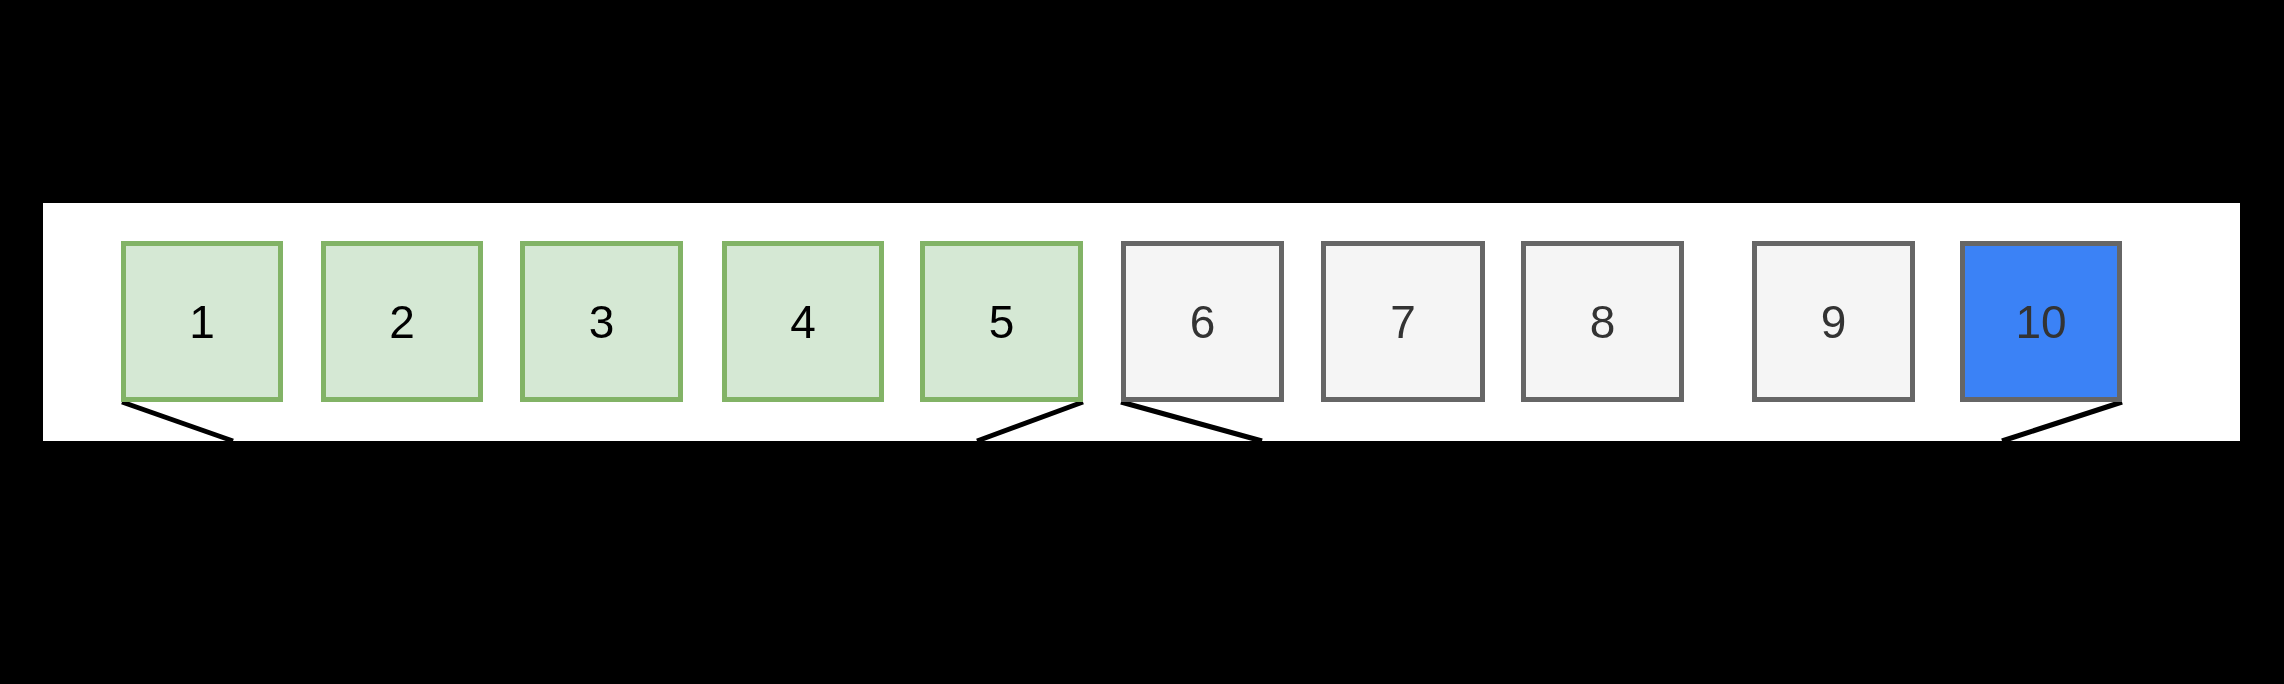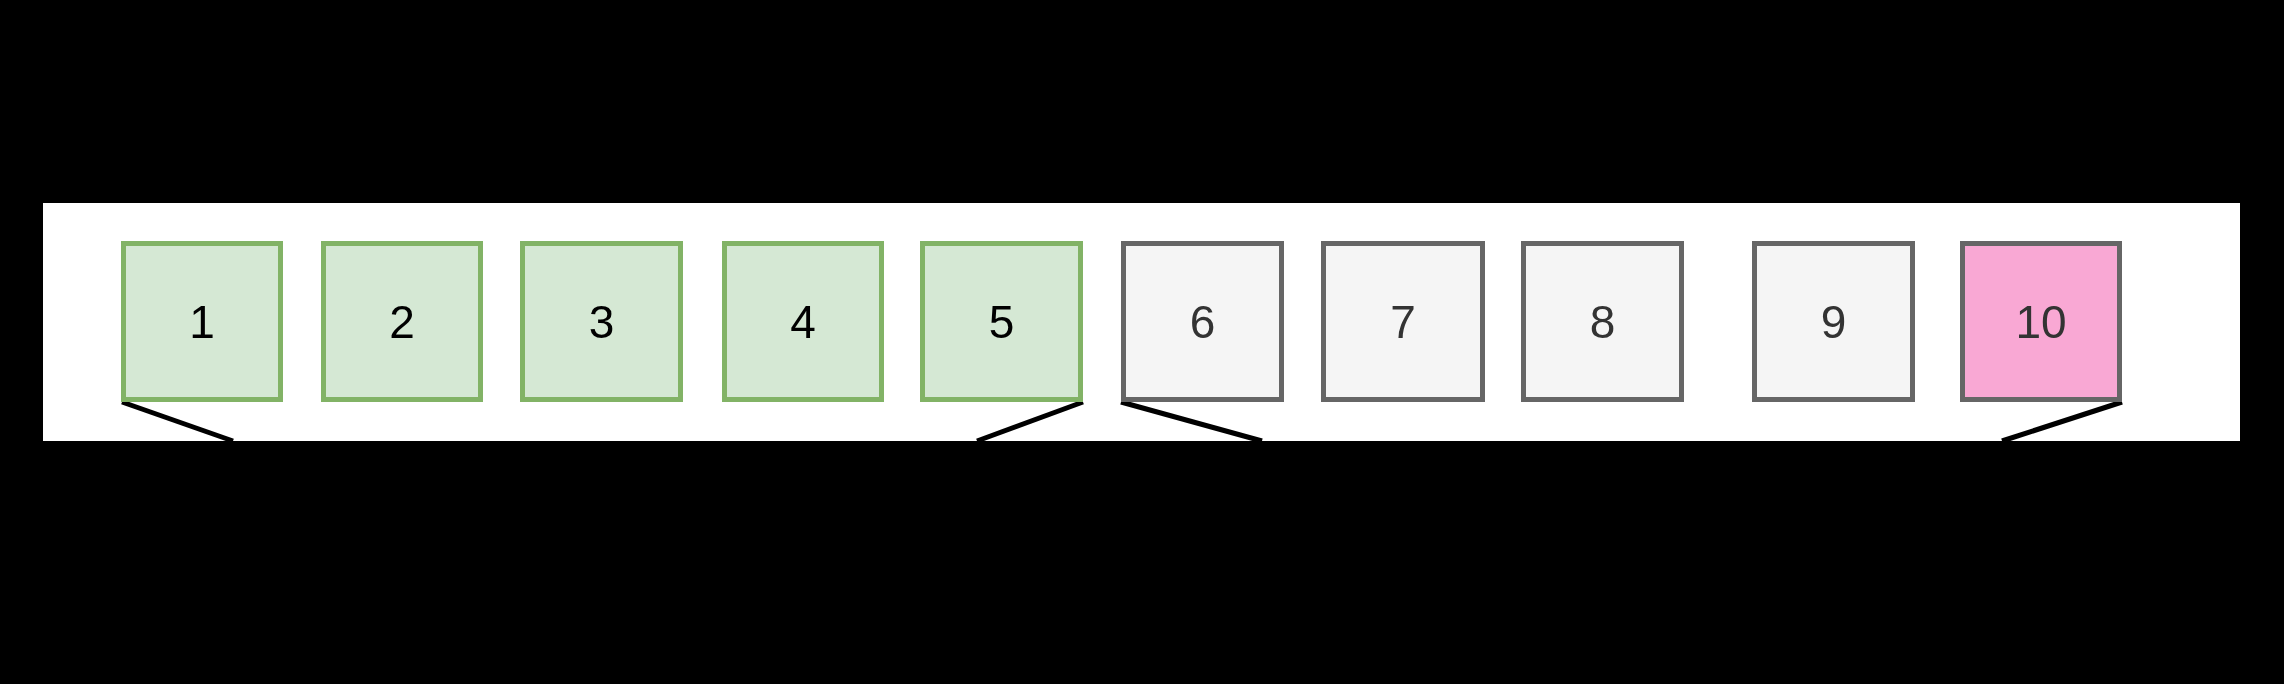--- a/index.html
+++ b/index.html
@@ -75,16 +75,16 @@
   </div>
 
   <div class="cell" style="left: 1521px; top: 241px; width: 163px; height: 161px; background: rgb(245, 245, 245); border: 5px solid rgb(102, 102, 102);">
     <span class="cell-label" style="color: rgb(51, 51, 51);">8</span>
   </div>
 
   <div class="cell" style="left: 1752px; top: 241px; width: 163px; height: 161px; background: rgb(245, 245, 245); border: 5px solid rgb(102, 102, 102);">
     <span class="cell-label" style="color: rgb(51, 51, 51);">9</span>
   </div>
 
-  <div class="cell" style="left: 1960px; top: 241px; width: 162px; height: 161px; background: #f9a8d4; border: 5px solid rgb(102, 102, 102);">
+  <div class="cell" style="left: 1960px; top: 241px; width: 162px; height: 161px; background: #3b82f6; border: 5px solid rgb(102, 102, 102);">
     <span class="cell-label" style="color: rgb(51, 51, 51);">10</span>
   </div>
 </div>
 
 </body></html>

